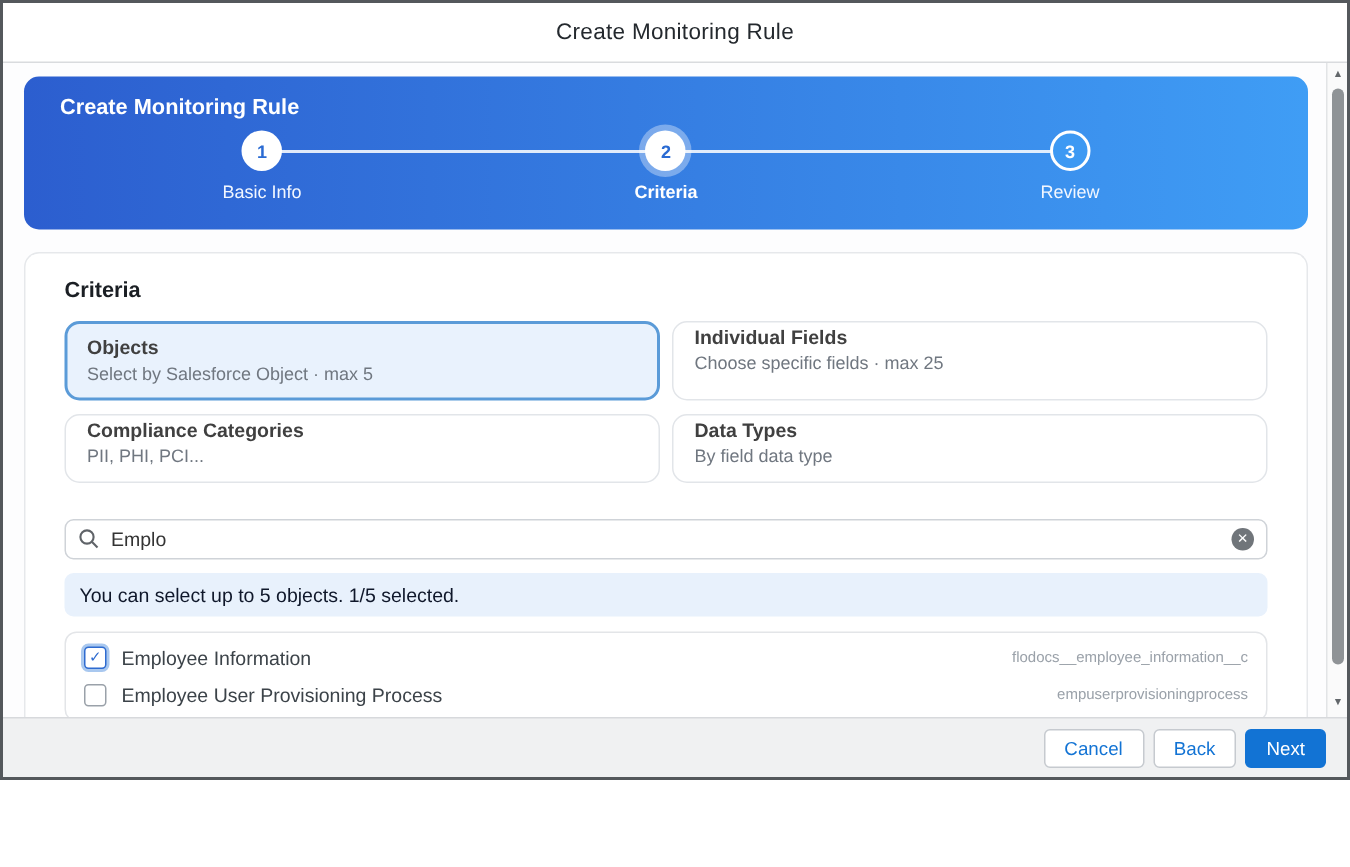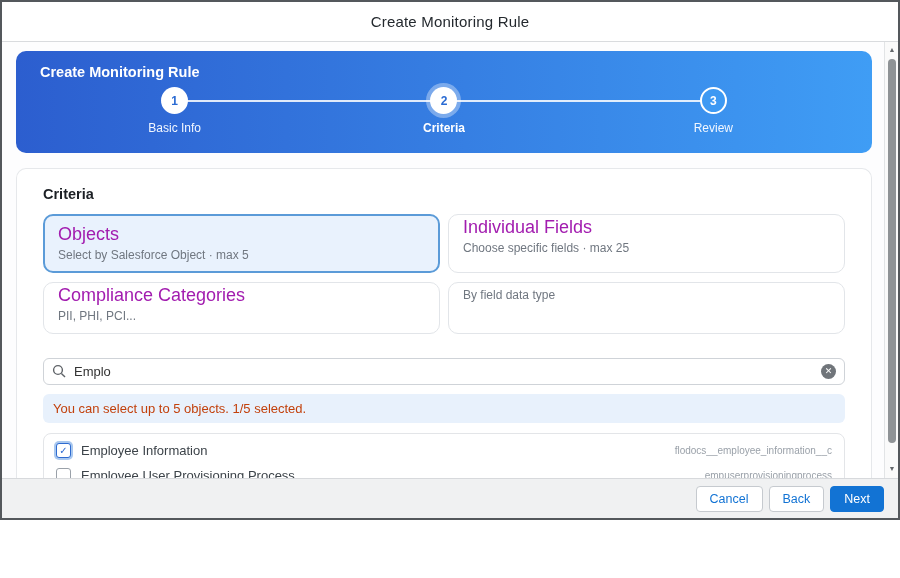--- a/index.html
+++ b/index.html
@@ -48,36 +48,36 @@
 
   
   .panel { margin-top:15px; background:#fff; border:1px solid #e6e8eb;
     border-radius:10px 10px 0 0; border-bottom:none; padding:17px 26px 20px 26px; }
   .panel-heading { font-size:14.5px; font-weight:bold; color:#1b1f24; }
 
   .cards-grid { margin-top:12px; display:grid; grid-template-columns:1fr 1fr; gap:9px 8px; }
   .opt-card { border:1px solid #e2e5e9; border-radius:10px; background:#fff;
     padding:2px 14px 10px 14px; cursor:pointer; }
   .opt-card.selected { border:2px solid #5b9bd8; background:#e9f2fd; padding:8px 13px 9px 13px; }
-  .opt-title { font-size:18px; font-weight:normal; color:#a21caf; }
+  .opt-title { font-size:13px; font-weight:bold; color:#404040; }
   .opt-sub { margin-top:3px; font-size:12px; color:#707780; }
 
   
   .search-wrap { position:relative; margin-top:24px; }
   .search-input { width:100%; height:27px; border:1px solid #cfd3d8; border-radius:6px;
     padding:0 30px 0 30px; font-size:13px; color:#333; outline:none; background:#fff;
     font-family:"Liberation Sans","DejaVu Sans",sans-serif; }
   .search-icon { position:absolute; left:9px; top:6px; width:14px; height:14px; }
   .search-clear { position:absolute; right:9px; top:6px; width:15px; height:15px;
     border-radius:50%; background:#70757a; color:#fff; font-size:9px; line-height:15px;
     text-align:center; cursor:pointer; }
 
   
   .info-banner { margin-top:9px; background:#e8f1fc; border-radius:6px; padding:7px 10px;
-    font-size:13px; color:#c2410c; }
+    font-size:13px; color:#0f172a; }
 
   
   .obj-list { margin-top:10px; border:1px solid #e3e5e8; border-radius:8px;
     background:#fff; padding:4px 0; }
   .obj-row { display:flex; align-items:center; padding:5px 12px; cursor:pointer; }
   .cbx { width:15px; height:15px; border-radius:3px; border:1.5px solid #9aa1a9;
     background:#fff; flex:0 0 15px; display:flex; align-items:center; justify-content:center;
     font-size:10px; font-weight:bold; color:transparent; cursor:pointer; }
   .cbx.checked { border-color:#2e6bd0; color:#2e6bd0; box-shadow:0 0 0 2px #a9c8ef; }
   .obj-label { margin-left:10px; font-size:13px; color:#3c4349; }
@@ -141,20 +141,21 @@
           </div>
           <div class="opt-card">
             <div class="opt-title">Individual Fields</div>
             <div class="opt-sub">Choose specific fields · max 25</div>
           </div>
           <div class="opt-card">
             <div class="opt-title">Compliance Categories</div>
             <div class="opt-sub">PII, PHI, PCI...</div>
           </div>
           <div class="opt-card">
+            <div class="opt-title">Data Types</div>
             <div class="opt-sub">By field data type</div>
           </div>
         </div>
 
         <div class="search-wrap">
           <svg class="search-icon" viewBox="0 0 14 14">
             <circle cx="6" cy="6" r="4.4" fill="none" stroke="#5f6368" stroke-width="1.4"></circle>
             <line x1="9.4" y1="9.4" x2="13" y2="13" stroke="#5f6368" stroke-width="1.4"></line>
           </svg>
           <input class="search-input" type="text" value="Emplo" style="">

